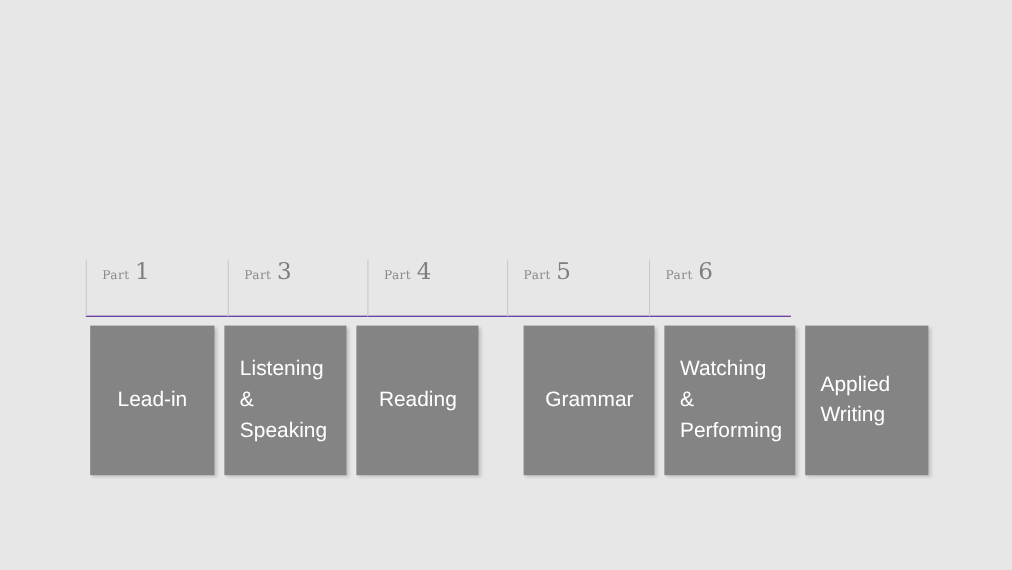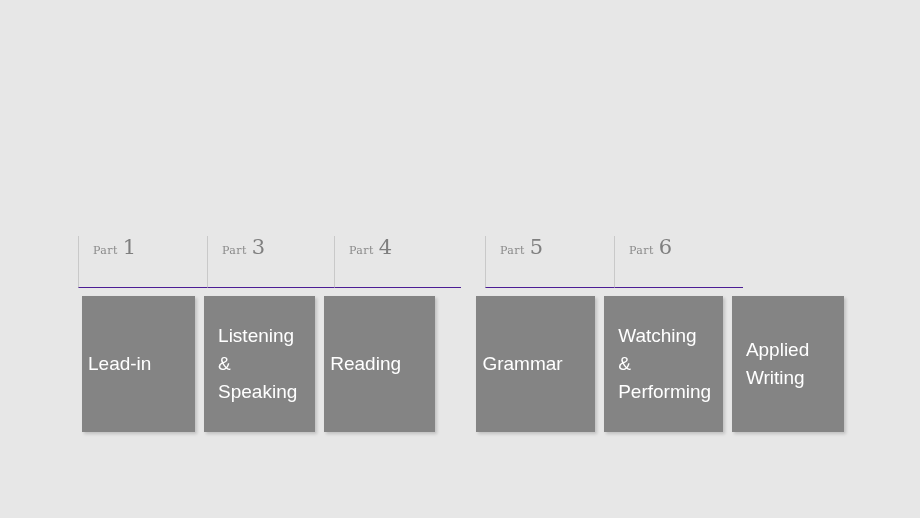--- a/index.html
+++ b/index.html
@@ -82,21 +82,21 @@
     line-height: 28px;
     font-weight: normal;
     overflow: hidden;
   }
   .tile:last-child { margin-right: 0; }
   .tile .tile-text {
     width: 100%;
     white-space: pre-line;
   }
   .tile.center .tile-text {
-    text-align: left;
+    text-align: center;
     padding: 0 6px;
   }
   .tile.left .tile-text {
     text-align: left;
     padding-left: 14px;
   }
 
   
   #footer {
     position: absolute;
@@ -124,21 +124,21 @@
   <div id="parts-header">
     <div class="part-head" style="width:129px;">
       <span class="lbl">Part</span><span class="num">1</span>
     </div>
     <div class="part-head" style="width:127px;">
       <span class="lbl">Part</span><span class="num">3</span>
     </div>
     <div class="part-head" style="width:127px;">
       <span class="lbl">Part</span><span class="num">4</span>
     </div>
-    <div class="part-head" style="width:129px;margin-left:24px;">
+    <div class="part-head" style="width:129px;">
       <span class="lbl">Part</span><span class="num">5</span>
     </div>
     <div class="part-head" style="width:129px;">
       <span class="lbl">Part</span><span class="num">6</span>
     </div>
   </div>
 
   <div id="parts-tiles">
     <div class="tile center" style="width:120px;">
       <span class="tile-text">Lead-in</span>

